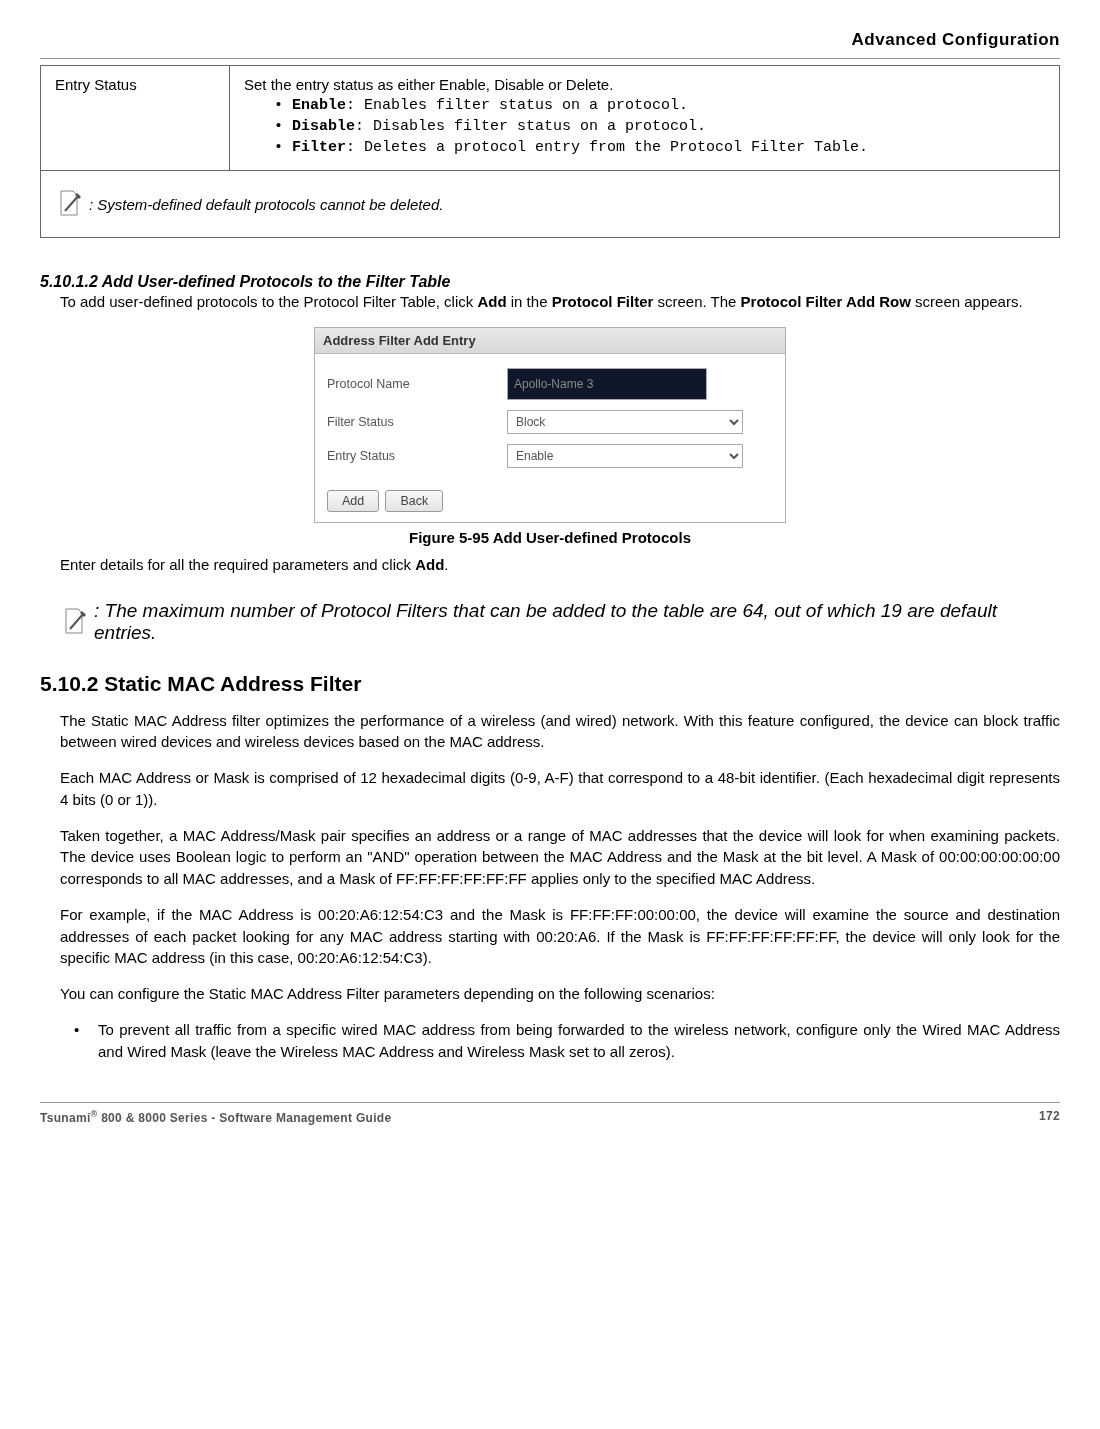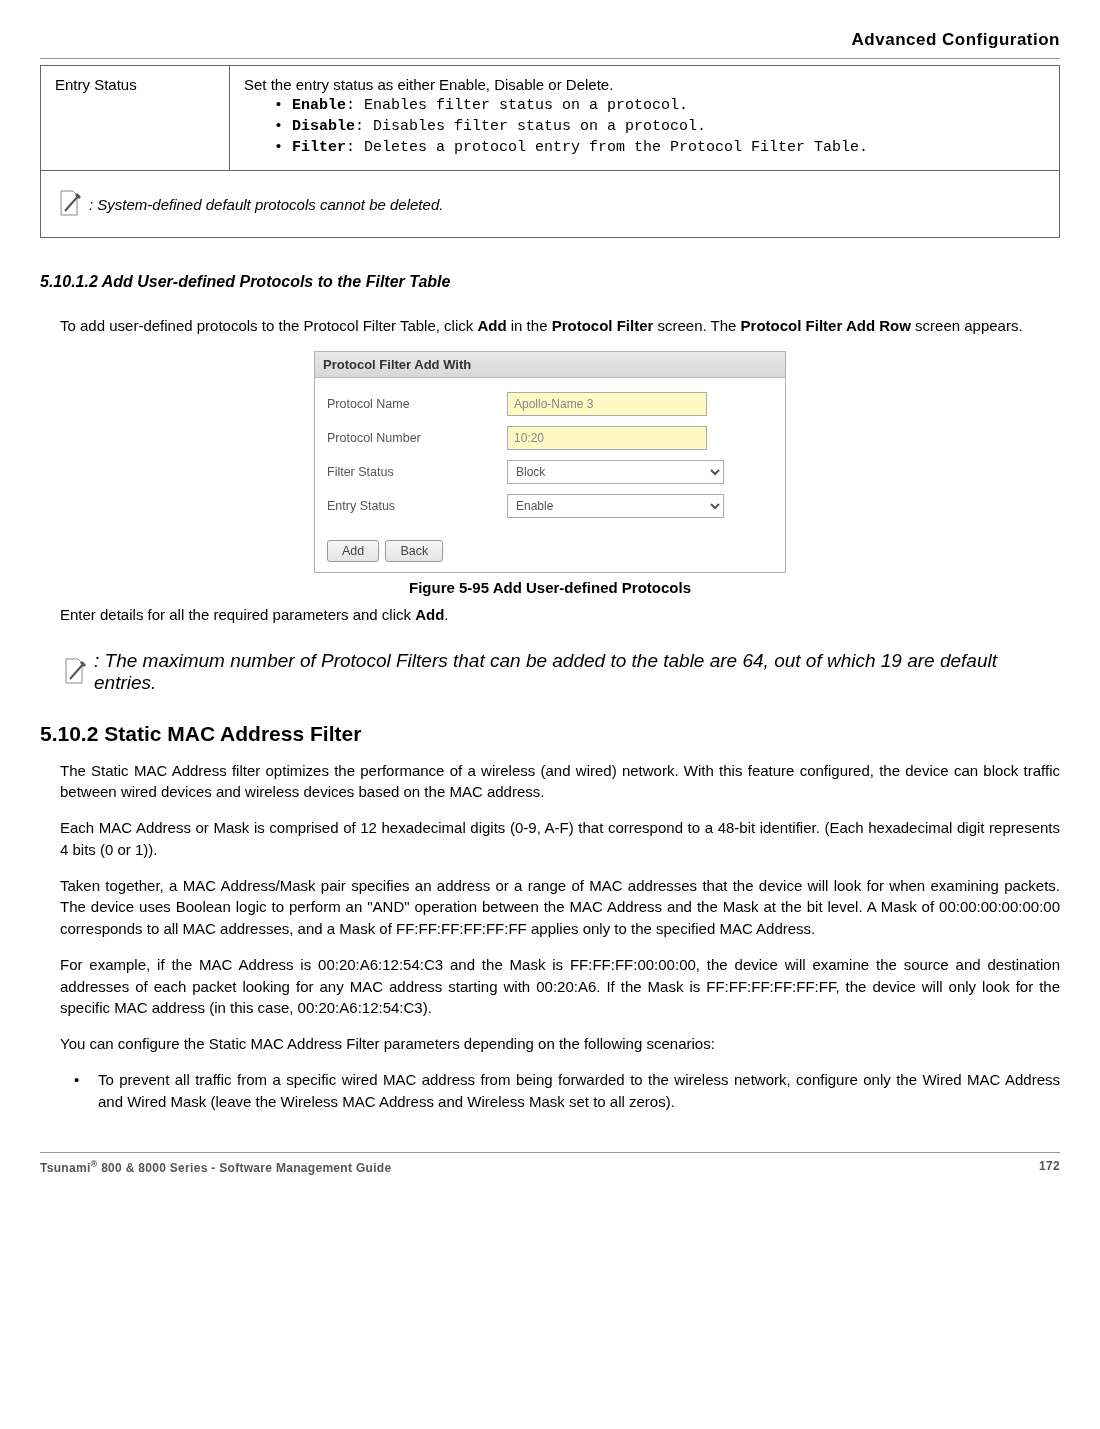--- a/index.html
+++ b/index.html
@@ -46,21 +46,21 @@
     display:inline-block;
     width:28px; height:30px;
     position: relative;
   }
   .note-icon svg { width:28px; height:30px; }
   .section-num {
     font-style: italic;
     font-weight: bold;
     font-size: 16px;
     margin-top: 10px;
-    margin-bottom: 24px;
+    margin-bottom: 0;
   }
   .body-text {
     margin: 0 0 14px 20px;
     text-align: justify;
     line-height: 1.45;
   }
   .figure-wrap {
     text-align: center;
     margin: 10px 0 8px 0;
   }
@@ -81,33 +81,33 @@
   }
   .form-body {
     padding: 14px 12px 6px 12px;
     font-size: 12.5px;
     color: #666;
   }
   .frow { display:flex; align-items:center; margin-bottom:10px; }
   .flabel { width:180px; color:#555; }
   .finput {
     border:1px solid #aaa;
-    height:24px;
+    height:32px;
     line-height:22px;
     padding: 0 6px;
     width: 200px;
     color:#888;
     font-size:12px;
-    background:#fef9c3;
+    background:#0f172a;
     box-sizing:border-box;
   }
   .fselect {
     border:1px solid #aaa;
     height:24px;
-    width: 217px;
+    width: 236px;
     color:#555;
     font-size:12px;
     background:#fff;
     padding: 0 4px;
   }
   .fbuttons { padding: 6px 12px 10px 12px; }
   .fbtn {
     background: linear-gradient(#f8f8f8,#e4e4e4);
     border:1px solid #999;
     border-radius:3px;
@@ -191,29 +191,25 @@
     </table>
 
   <div class="section-num">5.10.1.2 Add User-defined Protocols to the Filter Table</div>
 
   <p class="body-text">
     <span>To add user-defined protocols to the Protocol Filter Table, click </span><b>Add</b><span> in the </span><b>Protocol Filter</b><span> screen. The </span><b>Protocol Filter Add Row</b><span> screen appears.</span>
   </p>
 
   <div class="figure-wrap">
     <div class="form-shot">
-      <div class="form-title">Protocol Filter Add With</div>
+      <div class="form-title">Address Filter Add Entry</div>
       <div class="form-body">
         <div class="frow">
           <div class="flabel">Protocol Name</div>
           <input class="finput" value="Apollo-Name 3" style="">
-        </div>
-        <div class="frow">
-          <div class="flabel">Protocol Number</div>
-          <input class="finput" value="10:20" style="">
         </div>
         <div class="frow">
           <div class="flabel">Filter Status</div>
           <select class="fselect"><option>Block</option></select>
         </div>
         <div class="frow">
           <div class="flabel">Entry Status</div>
           <select class="fselect"><option>Enable</option></select>
         </div>
       </div>

